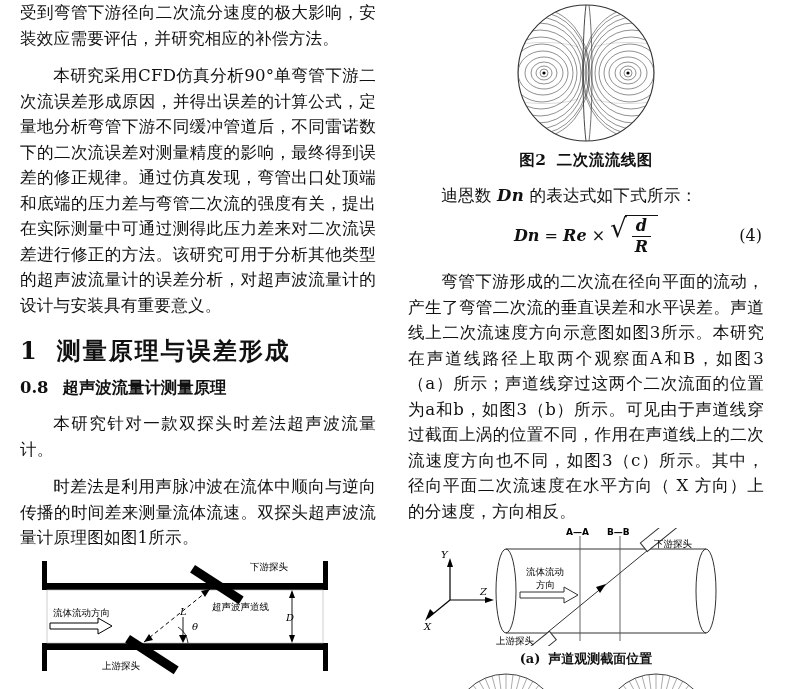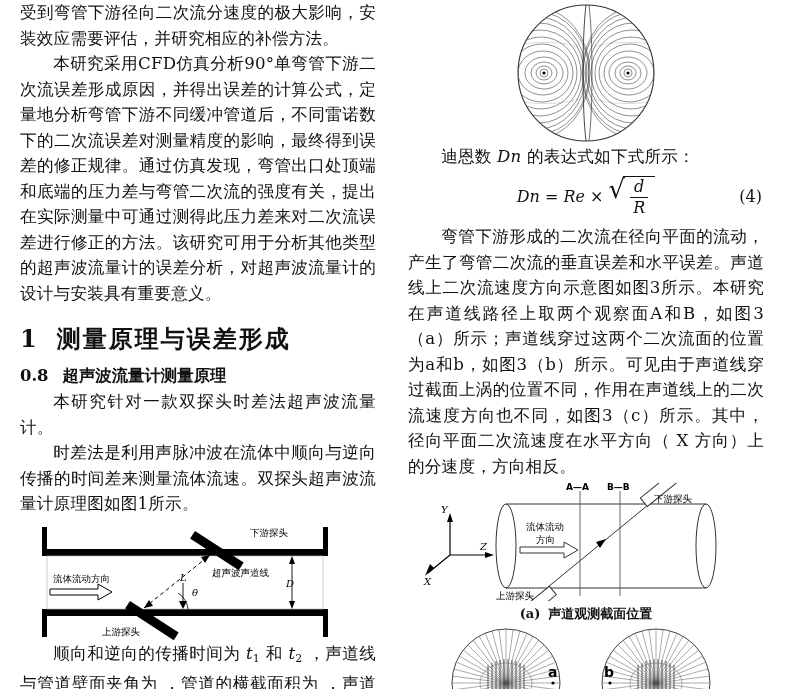--- a/index.html
+++ b/index.html
@@ -11,39 +11,39 @@
     overflow:hidden;
     position:relative;
   }
   .page{position:relative;width:792px;height:563px;}
   .col{position:absolute;top:0;width:356px;}
   .col-left{left:20px;}
   .col-right{left:408px;}
 
   p{margin:0;line-height:25.5px;font-size:16.6px;text-align:justify;
     text-justify:inter-ideograph;letter-spacing:.2px;}
-  p.ind{text-indent:2em;}
+  p.ind{text-indent:2em;margin-top:12px;}
 
   h2.sec{font-size:24px;font-weight:bold;margin:17px 0 10px 0;
          letter-spacing:2px;}
   h2.sec .num{margin-right:18px;}
   h3.sub{font-size:16.4px;font-weight:bold;margin:6px 0 2px 0;}
   h3.sub .num{margin-right:14px;}
 
   .figcap{text-align:center;font-size:15.5px;font-weight:bold;margin:6px 0 4px 0;
           letter-spacing:.5px;}
   .figcap .lbl{margin-right:10px;}
   .subcap{text-align:center;font-size:13px;font-weight:bold;margin:4px 0 4px 0;}
   .subcap .lbl{margin-right:8px;}
 
   .eqrow{display:flex;align-items:center;justify-content:center;
          position:relative;margin:6px 0;}
   .eqno{position:absolute;right:2px;font-size:16px;font-style:normal;}
   .eq{font-family:"DejaVu Serif","Liberation Serif",serif;font-size:16px;}
-  .it{font-style:italic;}
+  .it{font-style:italic;font-weight:bold;}
   sub{font-size:.66em;vertical-align:-.28em;}
   .frac{display:inline-flex;flex-direction:column;align-items:center;
         vertical-align:middle;margin:0 3px;}
   .frac .num2{padding:0 4px;border-bottom:1px solid #111;line-height:1.25;}
   .frac .den{padding:0 4px;line-height:1.3;}
   .sqrt{display:inline-flex;align-items:stretch;vertical-align:middle;}
   .sqrt .rad{font-size:26px;line-height:1;margin-right:-2px;}
   .sqrt .body{border-top:1px solid #111;padding:0 3px;}
 
   svg{display:block;}
@@ -171,20 +171,23 @@
             <path d="M186,45 C206,38 241,40 256,45"></path>
             <path d="M186,97 C206,104 241,102 256,97"></path>
           </g>
         </g>
 
         <circle cx="136" cy="71" r="1.6" fill="#000"></circle>
         <circle cx="220" cy="71" r="1.6" fill="#000"></circle>
       </svg>
     </div>
 
+    <div class="figcap">
+      <span class="lbl">图2</span><span>二次流流线图</span>
+    </div>
 
     <p class="ind">迪恩数 <span class="it">Dn</span> 的表达式如下式所示：</p>
 
     <div class="eqrow">
       <span class="eq">
         <span class="it">Dn</span> = <span class="it">Re</span> ×
         <span class="sqrt">
             <span class="rad">√</span>
             <span class="body"><span class="frac">
                 <span class="num2"><span class="it">d</span></span>

